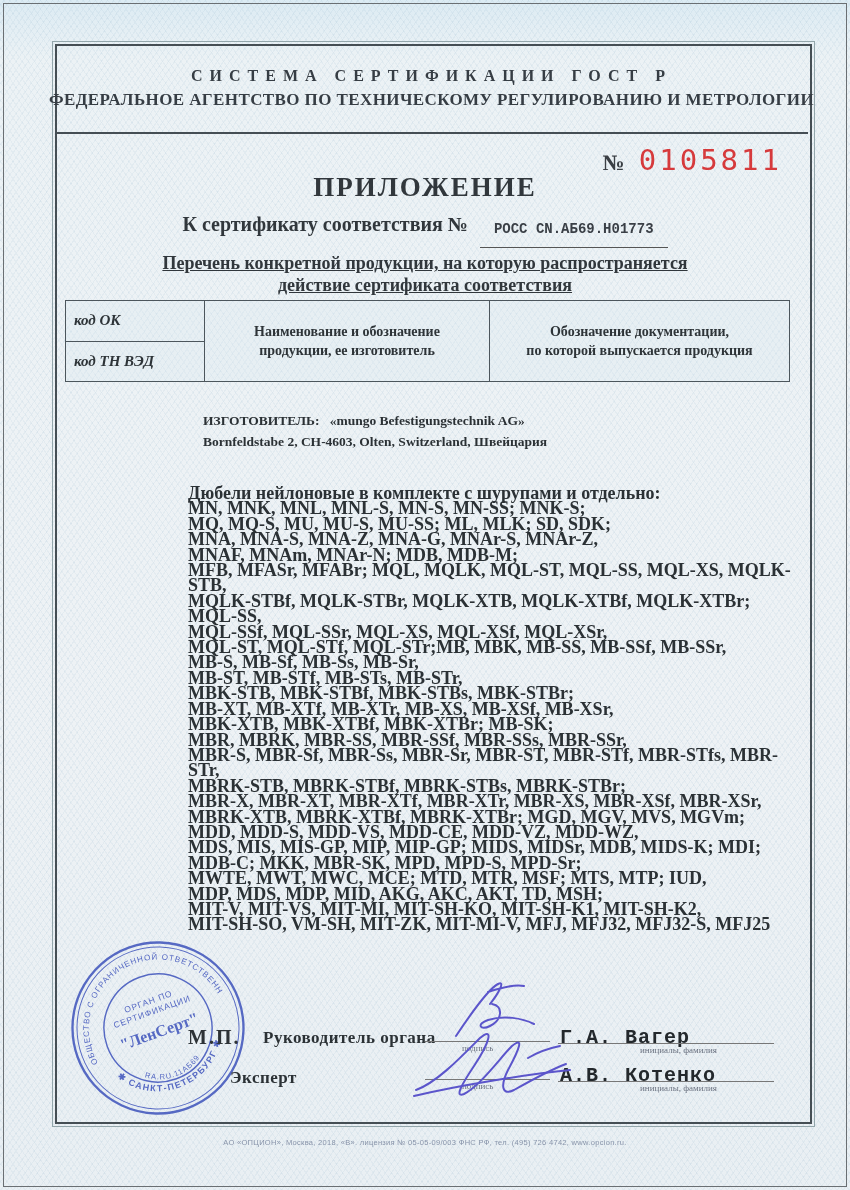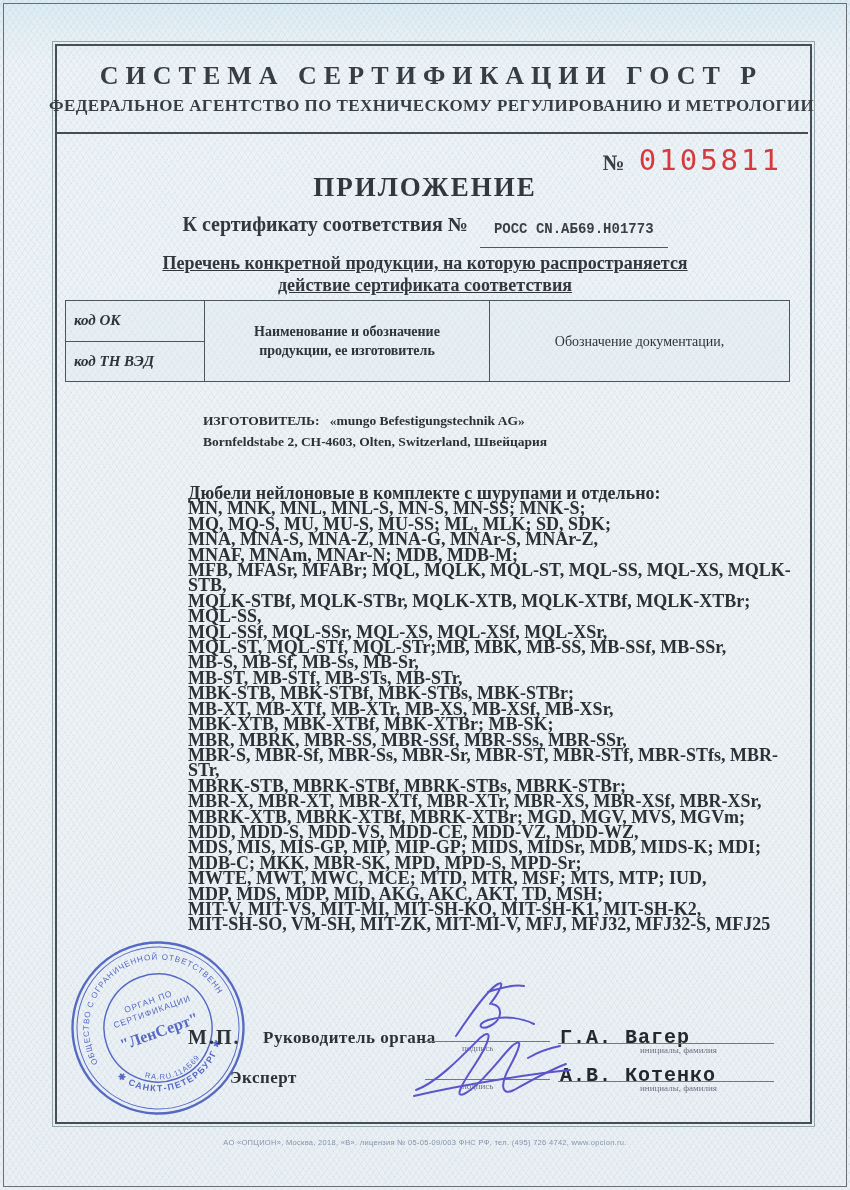--- a/index.html
+++ b/index.html
@@ -7,42 +7,42 @@
         font-family:"Liberation Serif",serif;color:#2e3438;
         background:
           repeating-linear-gradient(55deg, rgba(140,175,200,0.10) 0px, rgba(140,175,200,0.10) 1px, transparent 1px, transparent 5px),
           repeating-linear-gradient(-55deg, rgba(130,170,195,0.10) 0px, rgba(130,170,195,0.10) 1px, transparent 1px, transparent 5px),
           linear-gradient(180deg,#dcebf3 0%,#ecf2f5 5%,#eef2f5 60%,#e9eff3 100%);}
   .scan-edge{position:absolute;left:3px;top:3px;right:3px;bottom:3px;border:1px solid #6a6f73;pointer-events:none;}
   .frame{position:absolute;left:55px;top:44px;width:753px;height:1076px;
          border:2px solid #454e54;outline:1px solid #93a6ab;outline-offset:2px;}
   .hdr{position:absolute;left:55px;top:44px;width:753px;height:88px;border-bottom:2px solid #454e54;
        display:flex;flex-direction:column;align-items:center;justify-content:center;}
-  .hdr-title{font-size:26px;font-weight:bold;letter-spacing:7px;color:#363d44;}
+  .hdr-title{font-size:16px;font-weight:bold;letter-spacing:7px;color:#363d44;}
   .hdr-agency{font-size:17px;font-weight:bold;letter-spacing:.4px;color:#363d44;margin-top:5px;white-space:nowrap;}
   .docnum{position:absolute;top:143px;right:68px;display:flex;align-items:baseline;gap:14px;}
   .docnum .no{font-size:22px;font-weight:bold;color:#3a3f44;}
   .docnum .val{font-family:"DejaVu Sans Mono",monospace;font-size:29px;letter-spacing:3px;color:#d63a3c;}
   .apx-title{position:absolute;top:172px;left:0;width:100%;text-align:center;
              font-size:27px;font-weight:bold;letter-spacing:2px;color:#31373c;}
   .certline{position:absolute;top:213px;left:0;width:100%;display:flex;justify-content:center;align-items:baseline;}
   .certline .lbl{font-size:20px;font-weight:bold;color:#31373c;}
   .certline .num{font-family:"Liberation Mono",monospace;font-size:14px;font-weight:bold;color:#3a3f46;
                  border-bottom:1px solid #555;padding:0 14px 10px;transform:translateY(2px);margin-left:12px;}
   .subtitle{position:absolute;top:252px;left:0;width:100%;text-align:center;
             font-size:18px;font-weight:bold;line-height:22px;color:#31373c;text-decoration:underline;}
   .tbl{position:absolute;left:65px;top:300px;width:723px;height:80px;display:flex;
        border:1.5px solid #4c565c;background:rgba(215,232,240,.25);}
   .tbl .c1{width:138px;border-right:1.5px solid #4c565c;display:flex;flex-direction:column;font-style:italic;}
   .tbl .c1 div{flex:1;display:flex;align-items:center;padding-left:8px;font-size:15px;font-weight:bold;}
   .tbl .c1 div:first-child{border-bottom:1px solid #4c565c;}
   .tbl .c2{width:284px;border-right:1.5px solid #4c565c;display:flex;flex-direction:column;align-items:center;justify-content:center;
            font-size:14px;font-weight:bold;line-height:19px;text-align:center;}
   .tbl .c3{flex:1;display:flex;flex-direction:column;align-items:center;justify-content:center;
-           font-size:14px;font-weight:normal;line-height:19px;text-align:center;}
+           font-size:14px;font-weight:bold;line-height:19px;text-align:center;}
   .maker{position:absolute;left:203px;top:410px;font-size:13.5px;font-weight:bold;line-height:21px;color:#2b3135;}
   .products{position:absolute;left:188px;top:486px;width:610px;
             font-size:18px;font-weight:bold;line-height:15.4px;color:#2b3135;}
   .siglabel{position:absolute;font-size:17px;font-weight:bold;letter-spacing:.5px;color:#2b3135;}
   .sigline{position:absolute;height:0;border-top:1px solid #777;}
   .caption{position:absolute;font-size:9px;color:#6b7280;}
   .name{position:absolute;font-family:"Liberation Mono",monospace;font-size:20px;font-weight:bold;letter-spacing:1px;color:#23282c;}
   .mp{position:absolute;left:188px;top:1026px;font-size:20px;font-weight:bold;letter-spacing:2px;color:#2d3236;}
   .stamp{position:absolute;left:68px;top:938px;width:180px;height:180px;opacity:.88;}
   .imprint{position:absolute;left:0;top:1138px;width:100%;text-align:center;
@@ -82,20 +82,21 @@
     <div class="c1">
       <div>код ОК</div>
       <div>код ТН ВЭД</div>
     </div>
     <div class="c2">
       <div>Наименование и обозначение</div>
       <div>продукции, ее изготовитель</div>
     </div>
     <div class="c3">
       <div>Обозначение документации,</div>
+      <div>по которой выпускается продукция</div>
     </div>
   </div>
 
   <div class="maker">
     <div><span>ИЗГОТОВИТЕЛЬ:</span>&nbsp;&nbsp;&nbsp;<span>«mungo Befestigungstechnik AG»</span></div>
     <div>Bornfeldstabe 2, CH-4603, Olten, Switzerland, Швейцария</div>
   </div>
 
   <div class="products">
     <div>Дюбели нейлоновые в комплекте с шурупами и отдельно:</div>

